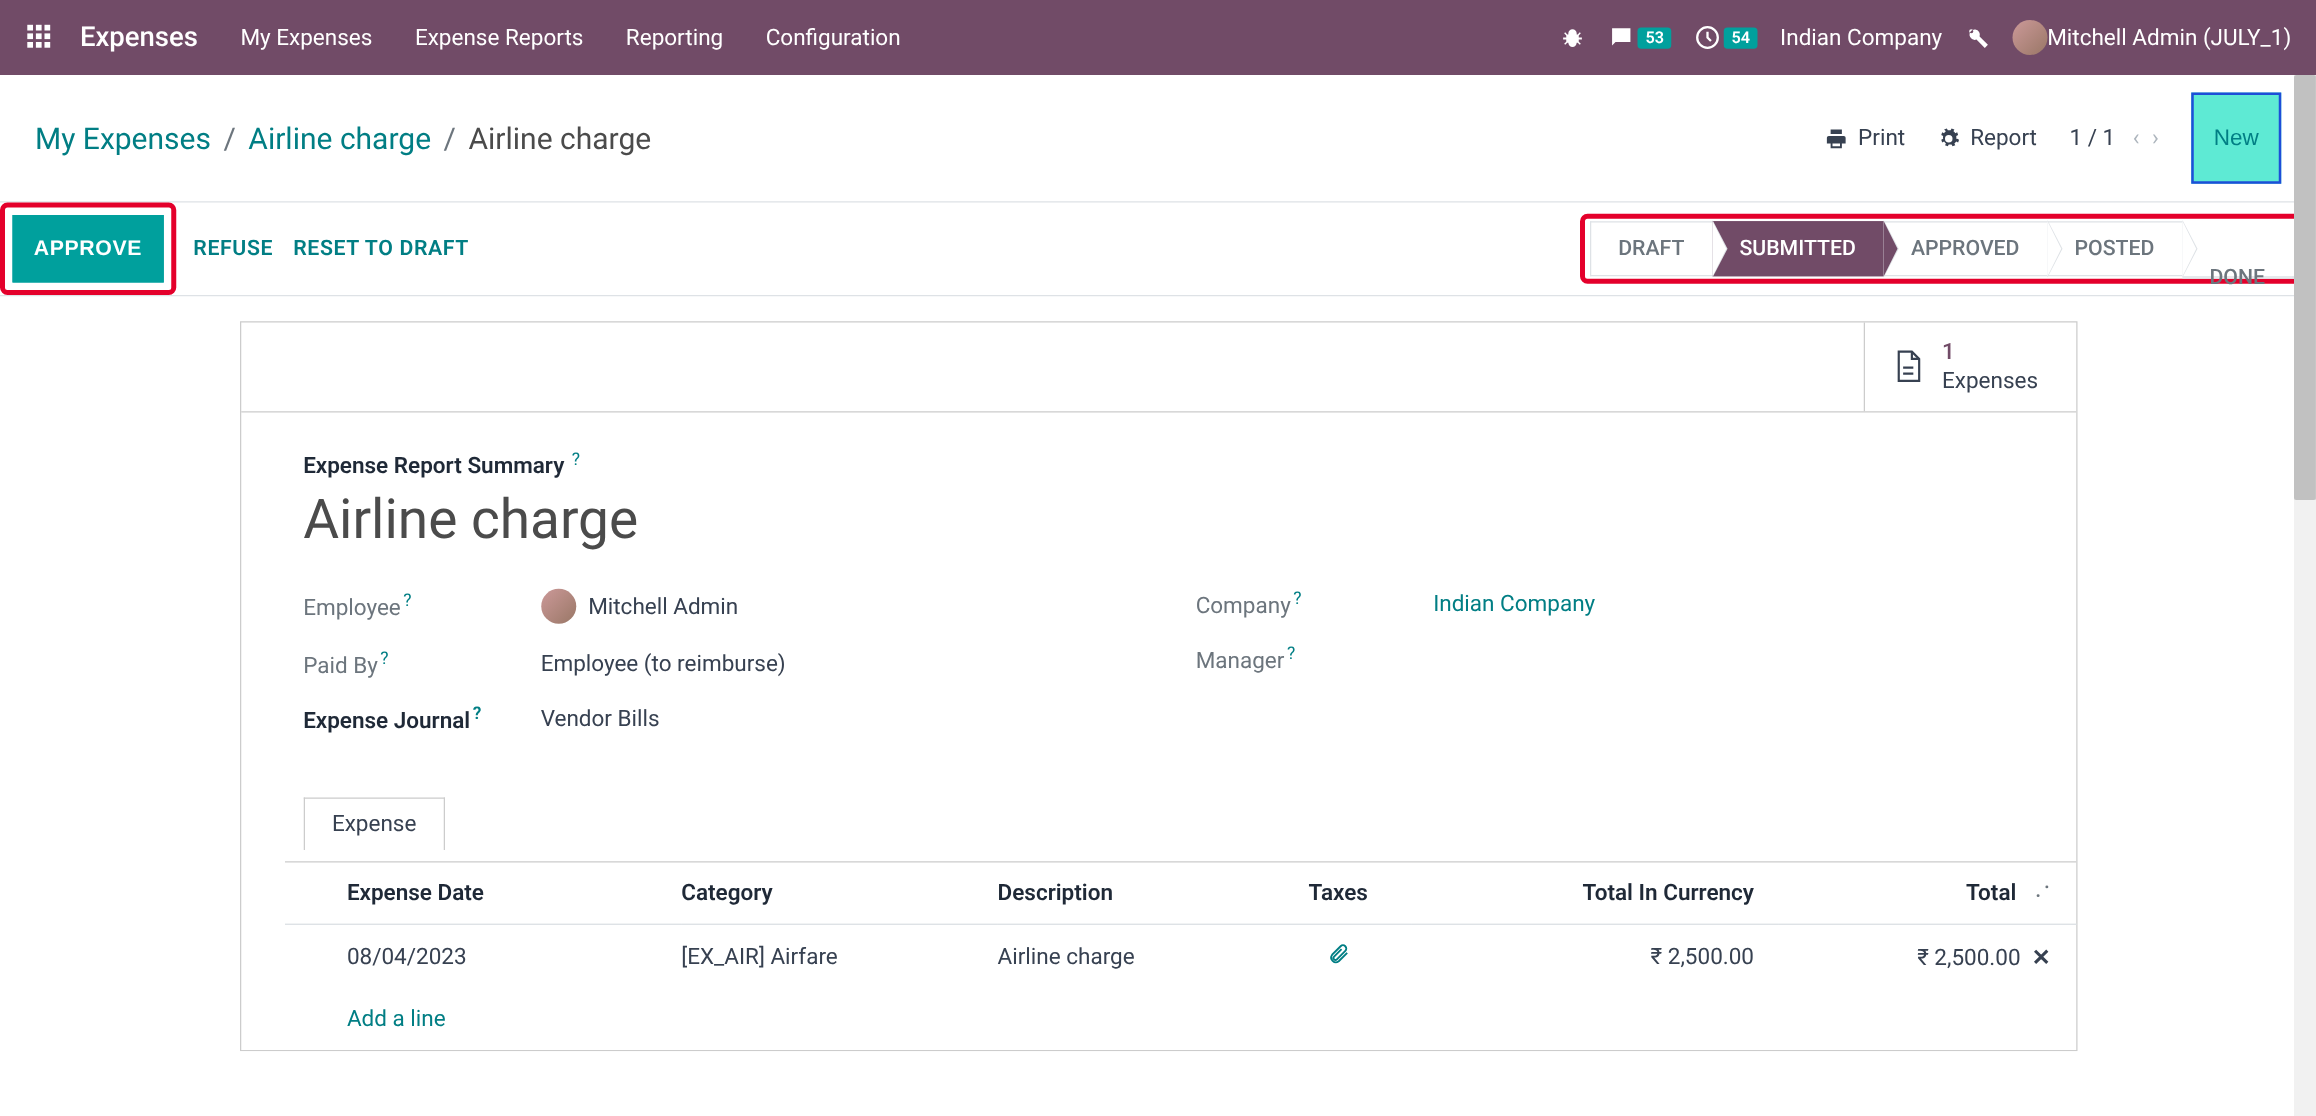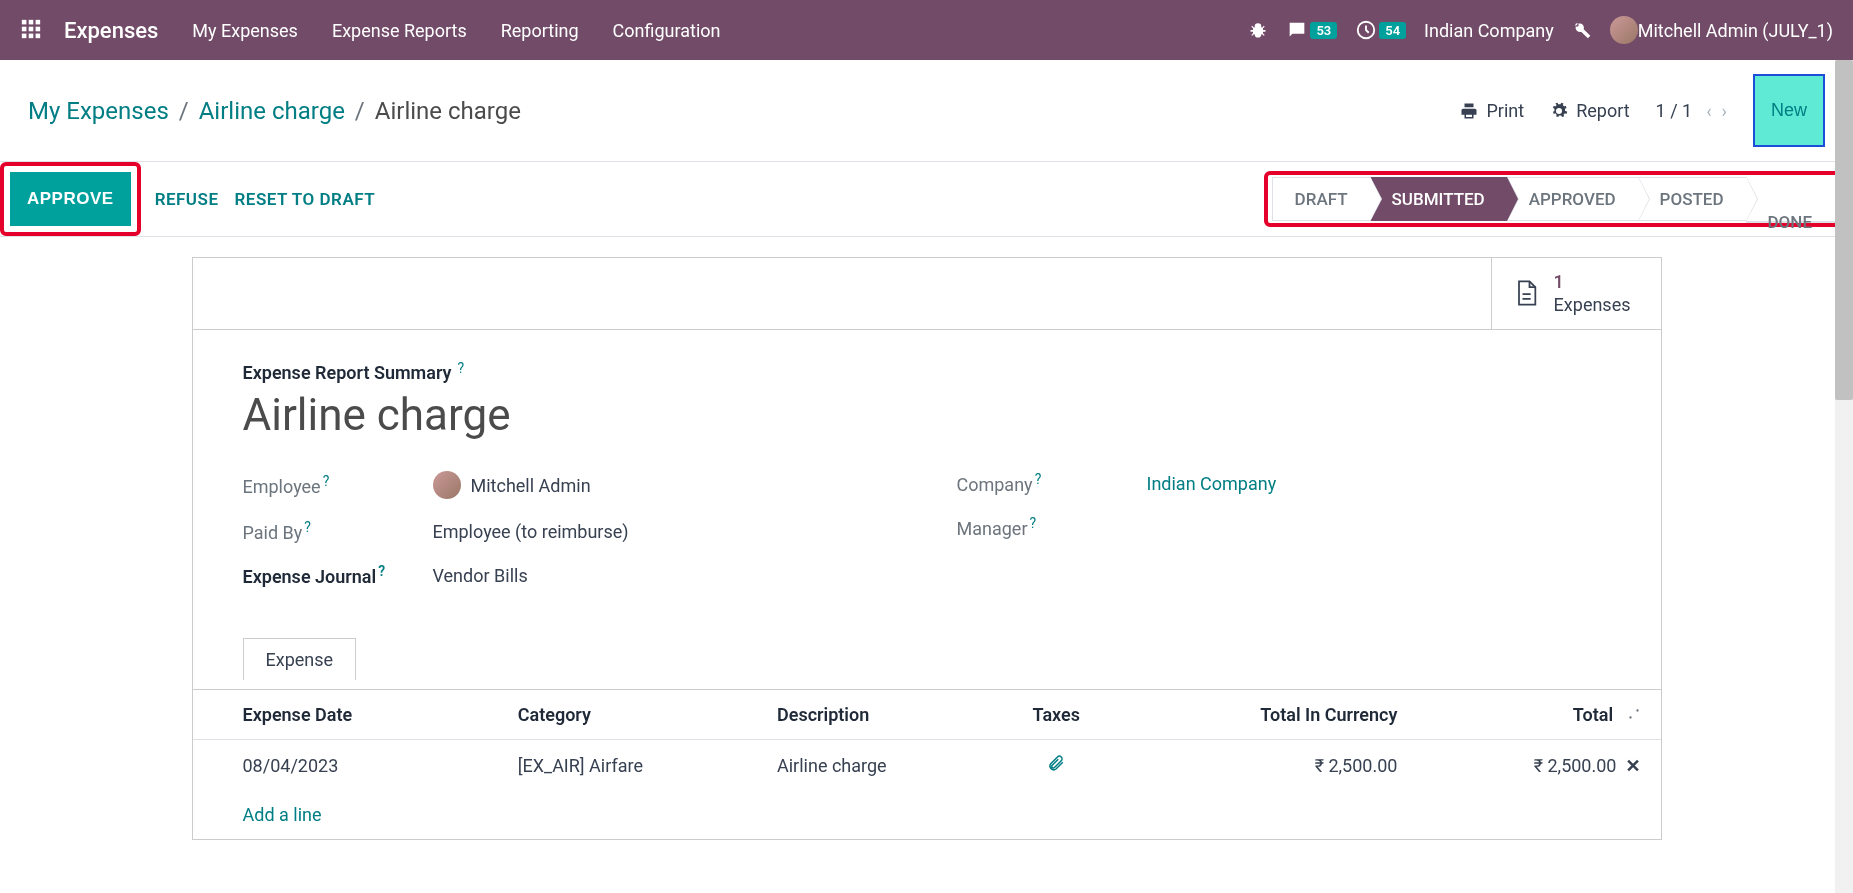--- a/index.html
+++ b/index.html
@@ -67,21 +67,21 @@
 .field-row { display:flex; align-items:center; margin-bottom: 20px; }
 .field-label { width: 190px; color:#6c757d; font-size:18px; }
 .field-label.bold { color:#1f2937; font-weight:600; }
 .field-value { font-size:18px; color:#374151; display:flex; align-items:center; gap:10px; }
 .field-value.link { color:#017E84; cursor:pointer; }
 .small-avatar { width:28px; height:28px; border-radius:50%; background:linear-gradient(135deg,#c99,#976); }
 
 
 .tabs { margin-top: 30px; }
 .tabs .tab { display:inline-block; padding:10px 22px; border:1px solid #ccc; border-bottom:none; font-size:18px; color:#374151; background:#fff; position:relative; top:1px; cursor:pointer; }
-.table-wrap { border-top:1px solid #ccc; }
+.table-wrap { border-top:1px solid #ccc;margin-left:35px; }
 table { width:100%; border-collapse:collapse; }
 th { text-align:left; padding:14px 10px 14px 0; font-size:18px; font-weight:600; color:#1f2937; border-bottom:1px solid #dee2e6; }
 th:first-child,td:first-child { padding-left:50px; }
 th.right, td.right { text-align:right; padding-right: 20px; }
 td { padding:14px 10px 14px 0; font-size:18px; color:#374151; }
 .add-line { color:#017E84; padding:14px 0 14px 50px; font-size:18px; cursor:pointer; }
 .attach-icon { color:#017E84; cursor:pointer; }
 .row-x { cursor:pointer; color:#374151; font-weight:bold; }
 .th-settings { cursor:pointer; color:#6c757d; }
 

